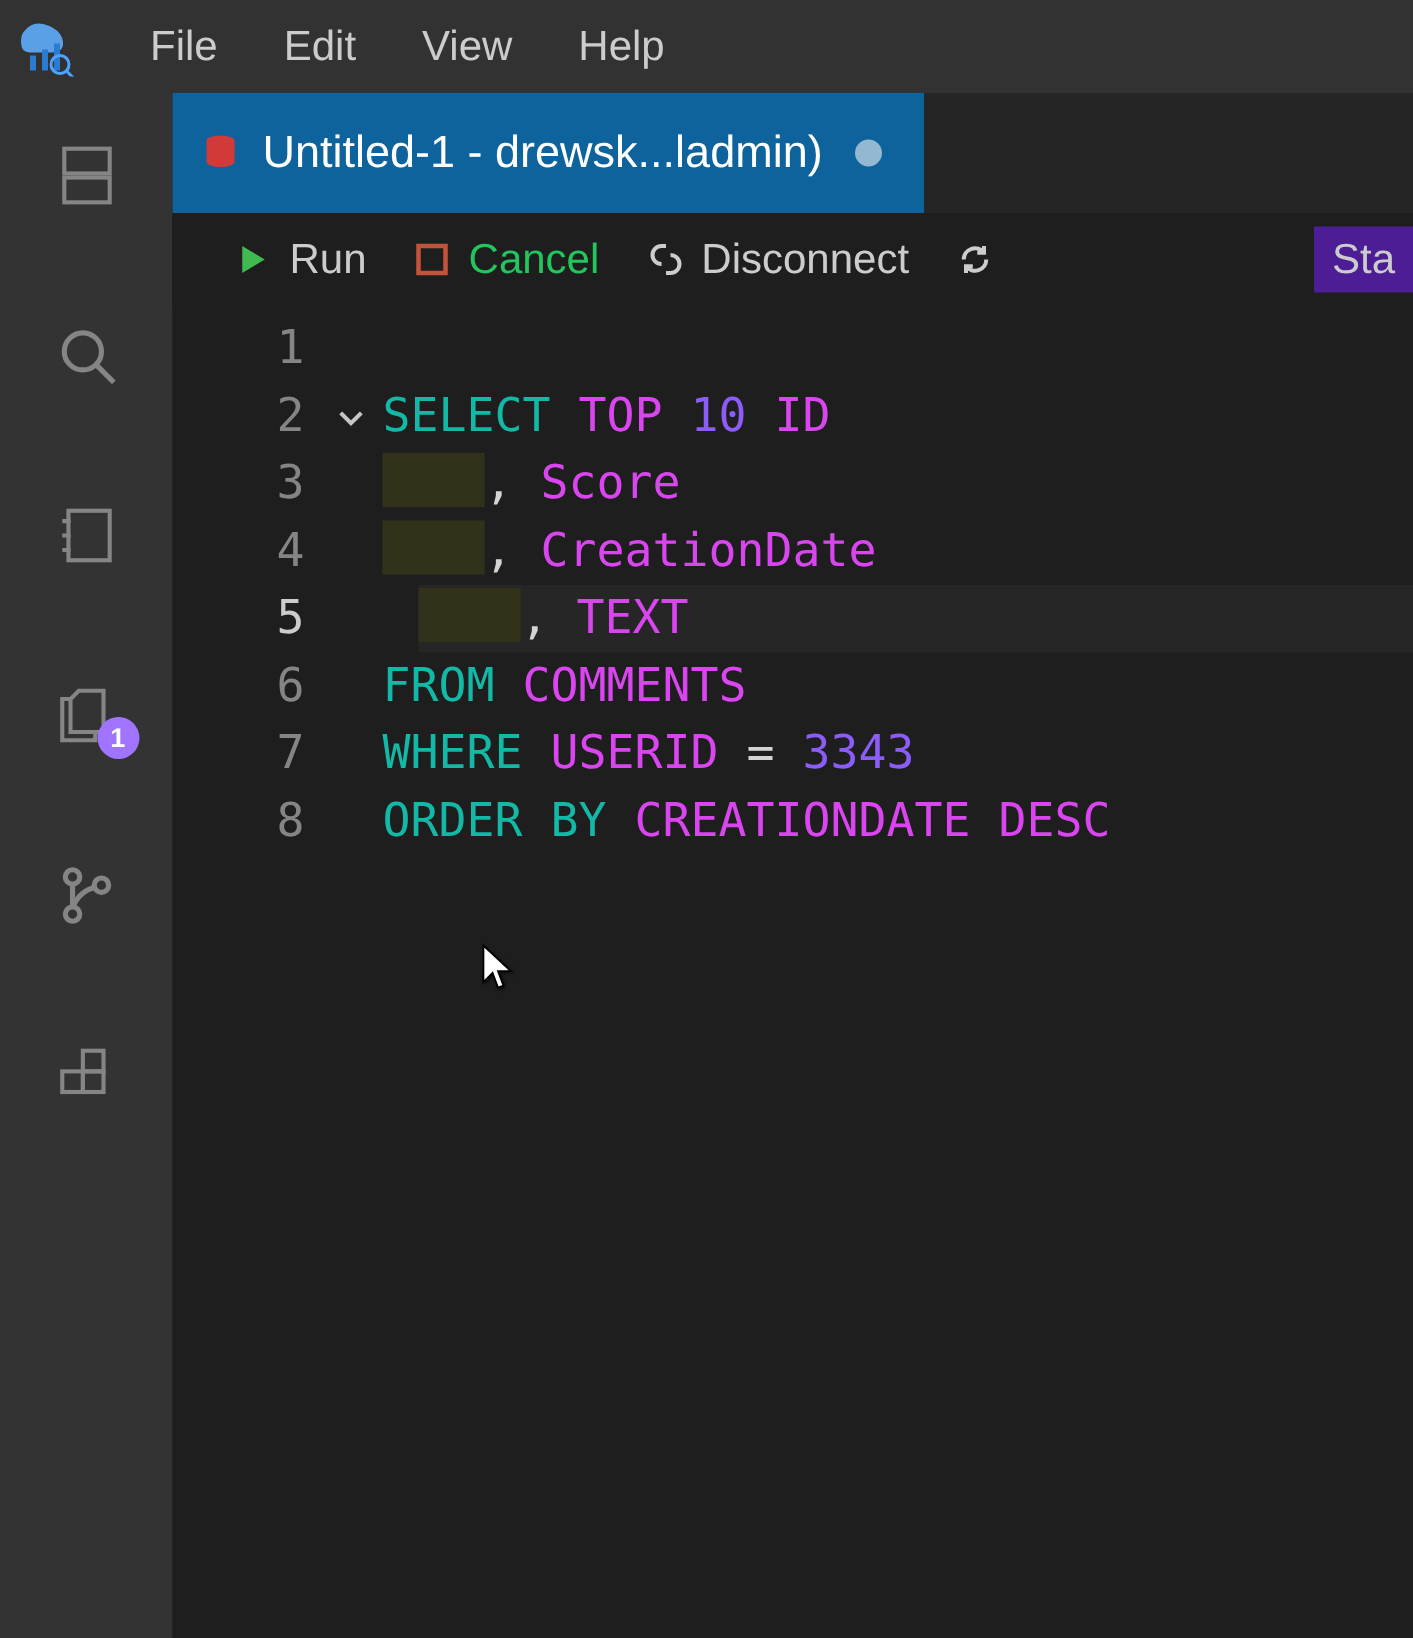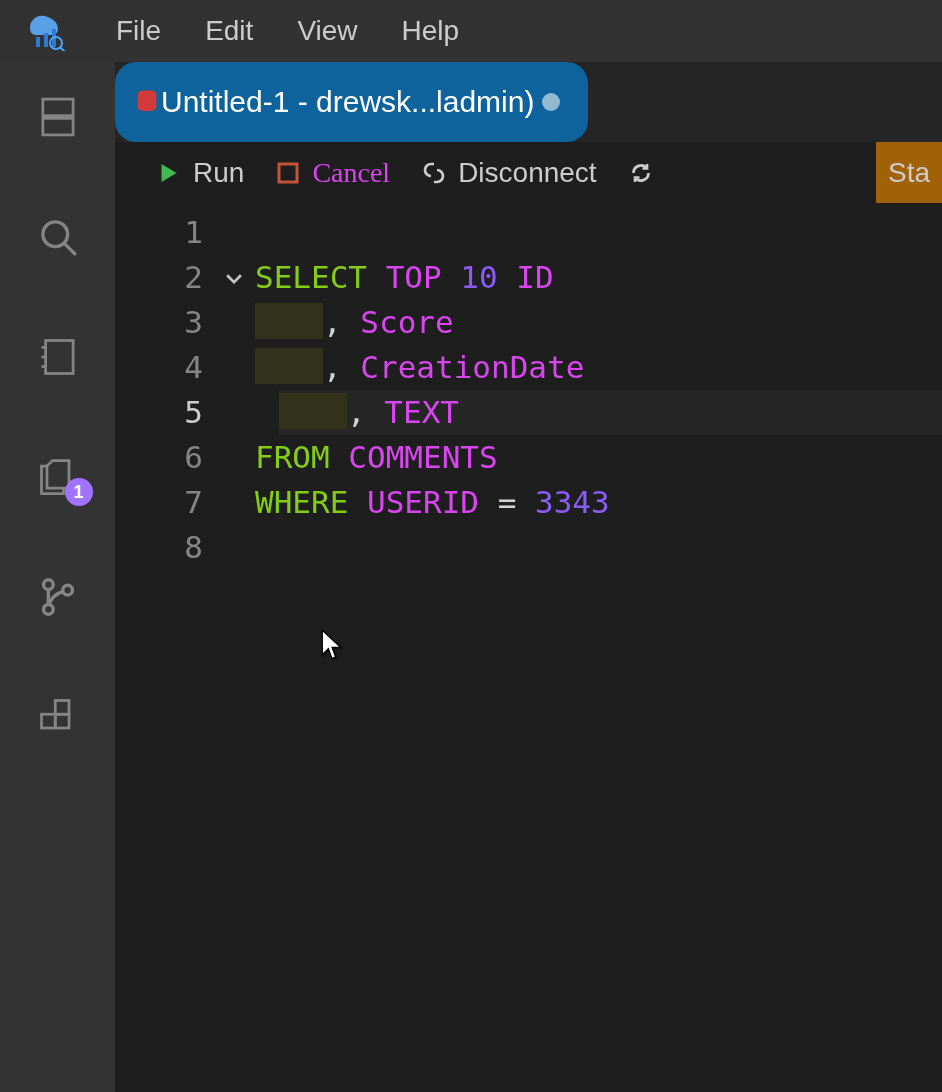--- a/index.html
+++ b/index.html
@@ -12,21 +12,21 @@
     color: #cccccc;
     user-select: none;
   }
 
   
   .menubar {
     height: 62px;
     background: #323233;
     display: flex;
     align-items: center;
-    padding-left: 26px;
+    padding-left: 10px;
     font-size: 28px;
     color: #cccccc;
   }
   .menubar .app-icon {
     width: 40px; height: 40px; margin-right: 28px;
     position: relative;
     display: flex; align-items: center; justify-content: center;
   }
   .menubar .menu-item {
     padding: 0 22px;
@@ -90,55 +90,55 @@
     display: flex;
     align-items: stretch;
   }
   .tab {
     background: #0e639c;
     color: #ffffff;
     display: flex;
     align-items: center;
     padding: 0 28px 0 18px;
     font-size: 30px;
-    gap: 0;
+    gap: 14px;
     max-width: 560px;
     white-space: nowrap;
-    border-radius: 21px;
   }
   .tab .db-icon { color: #d23a3a; display:flex; align-items:center;}
   .tab .db-icon svg { width:28px; height:28px; }
   .tab .dirty-dot {
     width: 18px; height: 18px; border-radius: 9px;
     background: rgba(255,255,255,0.55);
     margin-left: 8px;
     flex: none;
   }
   .tab-label { overflow:hidden; text-overflow:ellipsis; }
 
   
   .action-bar {
     height: 62px;
     display: flex;
+    align-items: center;
     padding-left: 42px;
     font-size: 28px;
     gap: 32px;
     background: #1e1e1e;
     border-bottom: 1px solid #1e1e1e;
   }
   .action-btn {
     display: flex; align-items:center; gap: 12px;
     color: #cccccc;
   }
-  .action-btn.disabled { color: #d946ef; font-family: Liberation Serif, serif; }
+  .action-btn.disabled { color: #22c55e; }
   .action-btn svg { width: 24px; height: 24px; }
   .action-btn.run svg { color: #3fb950; }
   .action-btn.cancel svg { color: #c5533a; }
   .action-btn.truncated {
-    background: #a16207;
+    background: #4c1d95;
     padding: 6px 12px;
     margin-left:auto;
     margin-right: 0;
   }
 
   
   .editor {
     flex: 1;
     display: flex;
     font-family: "Consolas", "Menlo", monospace;
@@ -176,21 +176,21 @@
     margin-left: 24px;
   }
   .indent-box {
     display:inline-block;
     width: 68px; height: 36px;
     background: #32321a;
     vertical-align: -6px;
     margin-right: 0;
   }
 
-  .kw   { color: #84cc16; }   
+  .kw   { color: #14b8a6; }   
   .kw2  { color: #d946ef; }   
   .num  { color: #8b5cf6; }   
   .id   { color: #d946ef; }
   .pun  { color: #d4d4d4; }
 
   
   .cursor {
     position: absolute;
     left: 64px;
     top: 418px;
@@ -357,17 +357,18 @@
             <path d="M2 2 L2 22 L7 17 L10 25 L13 24 L10 16 L17 16 Z"></path>
           </svg>
         </div>
       <div class="code-line"></div>
           <div class="code-line"><span class="kw">SELECT</span><span class="pun"> </span><span class="kw2">TOP</span><span class="pun"> </span><span class="num">10</span><span class="pun"> </span><span class="id">ID</span></div>
           <div class="code-line"><span class="indent-box"></span><span class="pun">, </span><span class="id">Score</span></div>
           <div class="code-line"><span class="indent-box"></span><span class="pun">, </span><span class="id">CreationDate</span></div>
           <div class="code-line current-line"><span class="indent-box"></span><span class="pun">, </span><span class="kw2">TEXT</span></div>
           <div class="code-line"><span class="kw">FROM</span><span class="pun"> </span><span class="id">COMMENTS</span></div>
           <div class="code-line"><span class="kw">WHERE</span><span class="pun"> </span><span class="id">USERID</span><span class="pun"> = </span><span class="num">3343</span></div>
+          <div class="code-line"><span class="kw">ORDER</span><span class="pun"> </span><span class="kw">BY</span><span class="pun"> </span><span class="id">CREATIONDATE</span><span class="pun"> </span><span class="kw2">DESC</span></div>
         </div>
     </div>
 
   </div>
 </div>
 
 </body></html>

